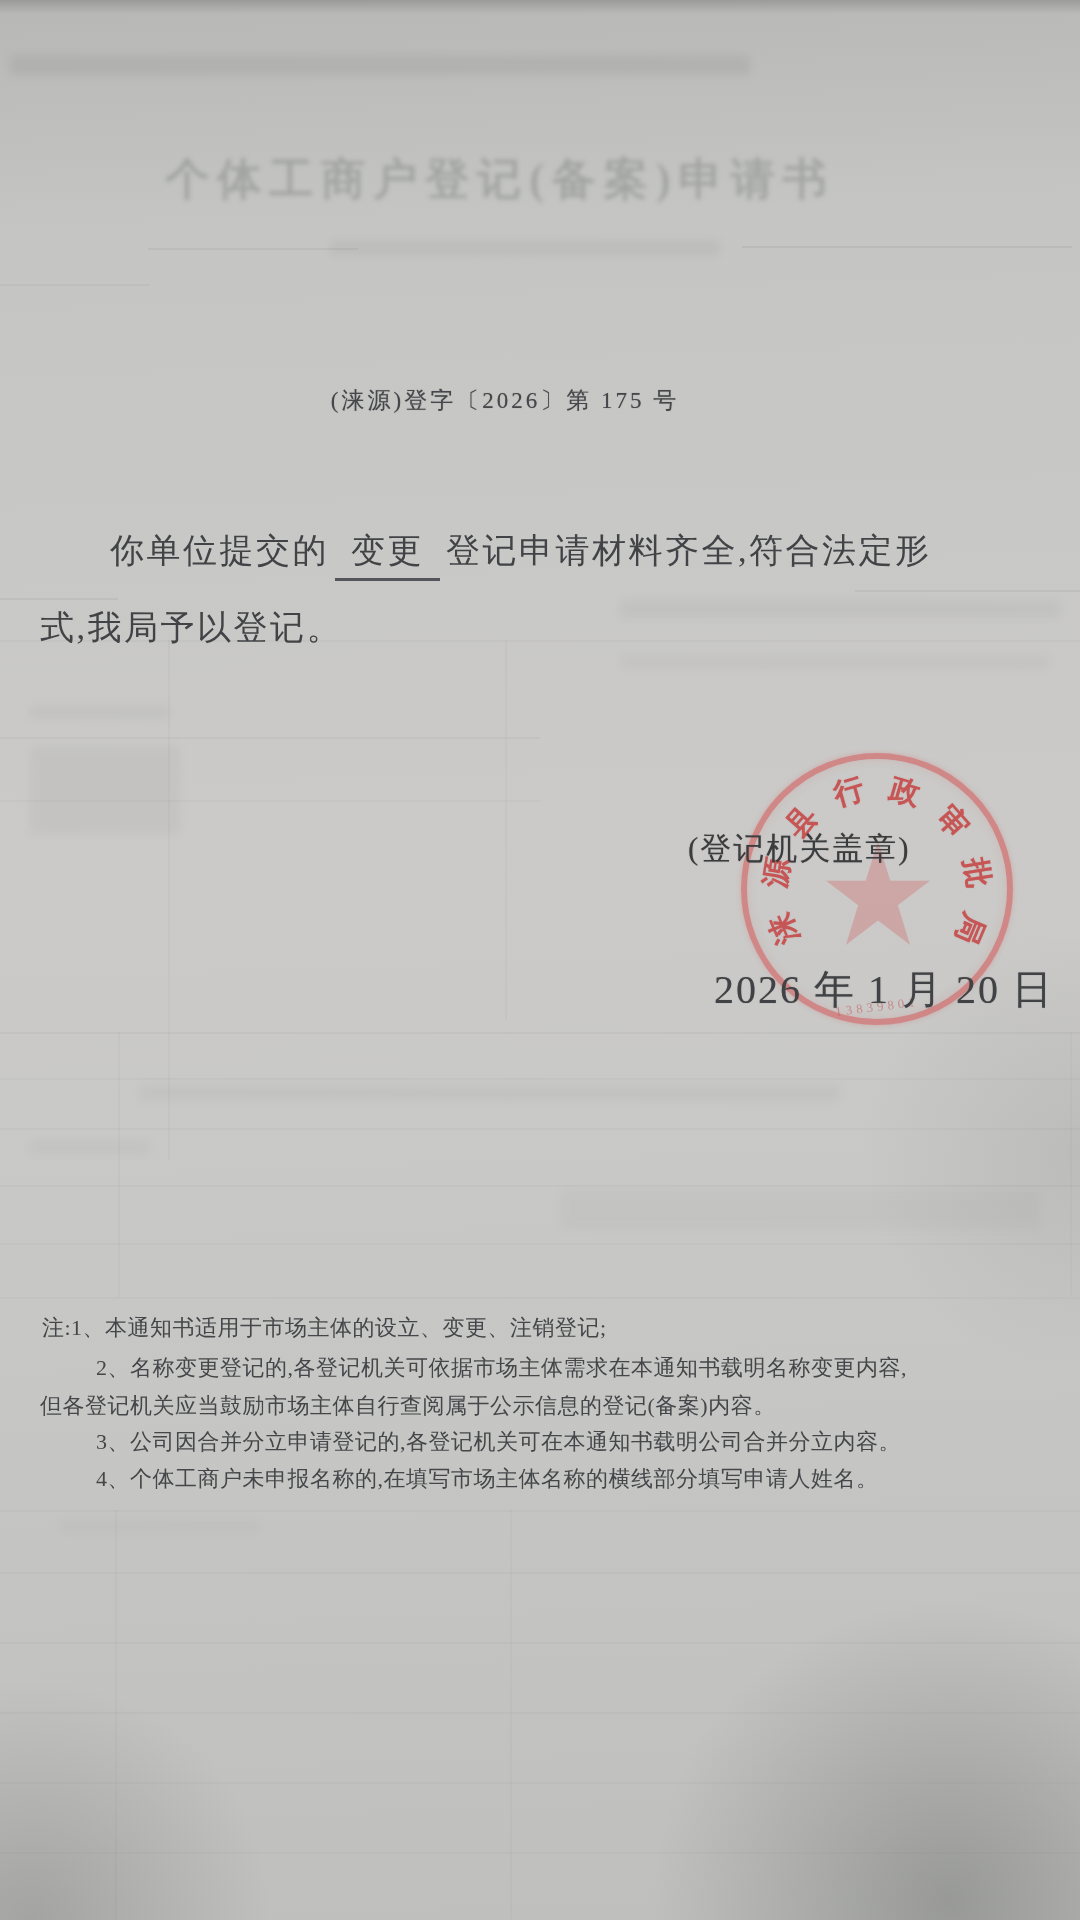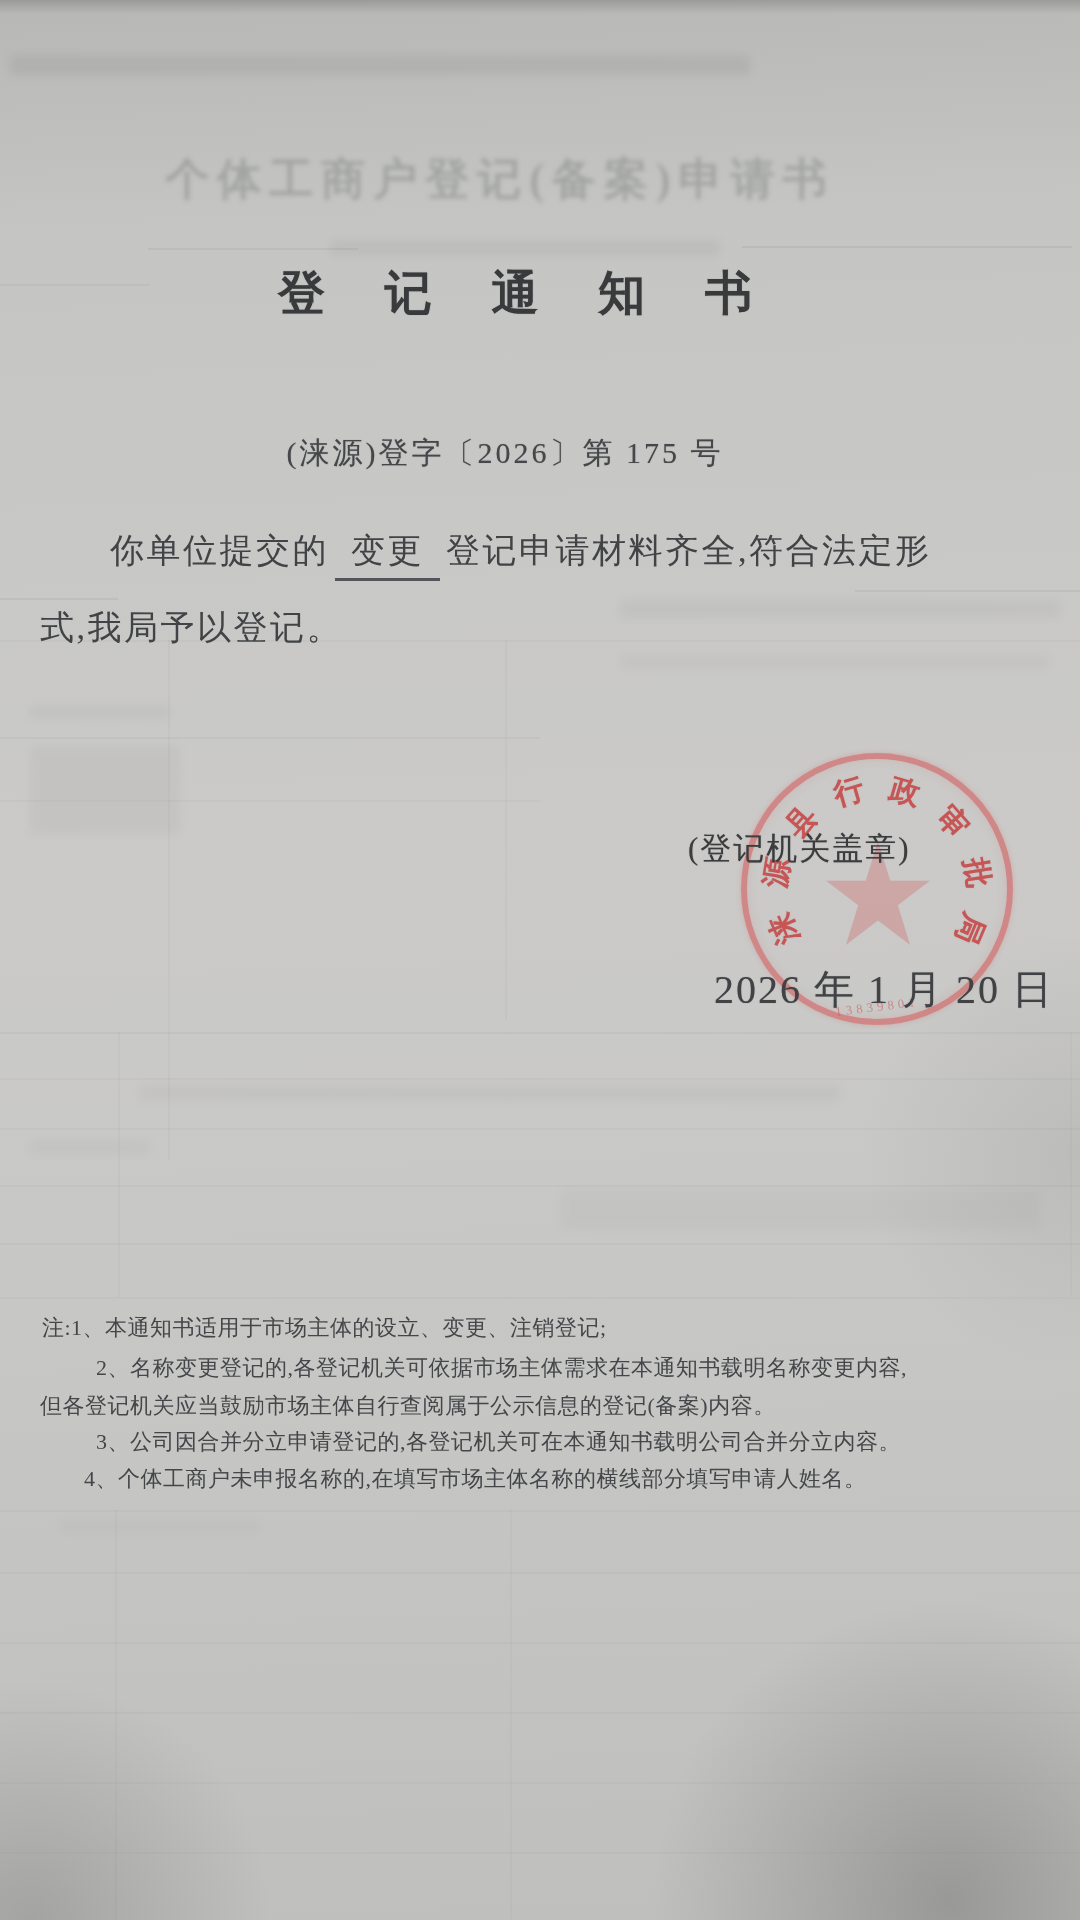--- a/index.html
+++ b/index.html
@@ -29,42 +29,42 @@
   }
   
   .ink{color:#3d3e40;text-shadow:0 0 1px rgba(64,65,67,.45);z-index:3;}
   .notice-title{
     top:262px;left:0;width:1045px;text-align:center;
     font-size:47px;font-weight:bold;letter-spacing:15px;word-spacing:18px;
     color:#393a3c;
   }
   .doc-number{
     top:385px;left:0;width:1010px;text-align:center;
-    font-size:30px;letter-spacing:3px;color:#46474a;margin-top:48px;
+    font-size:23px;letter-spacing:3px;color:#46474a;
   }
   .addressee{top:460px;left:56px;font-size:34px;letter-spacing:2px;color:#424346;}
   .addressee .u{
     display:inline-block;white-space:pre;
     border-bottom:3px solid #54555a;padding:0 10px 8px 4px;
   }
   .body-line{font-size:34px;letter-spacing:2.5px;color:#424346;white-space:nowrap;}
   .body-line1{top:528px;left:110px;}
   .body-line2{top:605px;left:40px;}
   .blank-underline{
     display:inline-block;white-space:pre;
     border-bottom:3px solid #54555a;padding:0 16px 4px 16px;margin:0 6px;
   }
   .seal-caption{top:828px;left:688px;font-size:31px;letter-spacing:2px;color:#3b3c3e;z-index:4;}
   .date-line{top:962px;left:714px;font-size:40px;letter-spacing:2px;color:#414245;white-space:pre;z-index:4;}
   .note{position:absolute;font-size:22px;letter-spacing:.5px;color:#454649;white-space:nowrap;z-index:3;}
   .note-1{top:1313px;left:42px;}
   .note-2{top:1353px;left:96px;}
   .note-3{top:1391px;left:40px;}
   .note-4{top:1427px;left:96px;}
-  .note-5{top:1464px;left:84px;text-align:right;}
+  .note-5{top:1464px;left:96px;text-align:right;}
   
   .stamp{
     position:absolute;left:741px;top:753px;width:272px;height:272px;z-index:2;
   }
   .stamp-ring{
     position:absolute;inset:0;border-radius:50%;
     border:6px solid rgba(211,96,96,.62);
     box-shadow:0 0 5px rgba(211,96,96,.30), inset 0 0 10px rgba(211,96,96,.16);
   }
   .stamp-star{position:absolute;left:83px;top:88px;width:108px;height:104px;opacity:.55;}
@@ -122,21 +122,20 @@
       <div class="ghost-blob" style="left: 620px; top: 600px; width: 440px; height: 18px; opacity: 0.08;"></div>
       <div class="ghost-blob" style="left: 30px; top: 705px; width: 140px; height: 14px; opacity: 0.08;"></div>
       <div class="ghost-blob" style="left: 30px; top: 745px; width: 150px; height: 90px; opacity: 0.07;"></div>
       <div class="ghost-blob" style="left: 620px; top: 655px; width: 430px; height: 14px; opacity: 0.06;"></div>
       <div class="ghost-blob" style="left: 140px; top: 1085px; width: 700px; height: 16px; opacity: 0.07;"></div>
       <div class="ghost-blob" style="left: 30px; top: 1140px; width: 120px; height: 14px; opacity: 0.06;"></div>
       <div class="ghost-blob" style="left: 560px; top: 1190px; width: 480px; height: 40px; opacity: 0.05;"></div>
       <div class="ghost-blob" style="left: 60px; top: 1520px; width: 200px; height: 14px; opacity: 0.05;"></div>
     </div>
 
-  <div class="abs ink notice-title">登 记 通 知 书</div>
 
   <div class="abs ink doc-number">(涞源)登字〔2026〕第 175 号</div>
 
 
   <div class="abs body-line body-line2">式,我局予以登记。</div>
 
   <div class="abs body-line body-line1"><span>你单位提交的</span><span class="blank-underline">变更</span><span>登记申请材料齐全,符合法定形</span></div>
 
   <div class="stamp">
     <div class="stamp-ring"></div>

